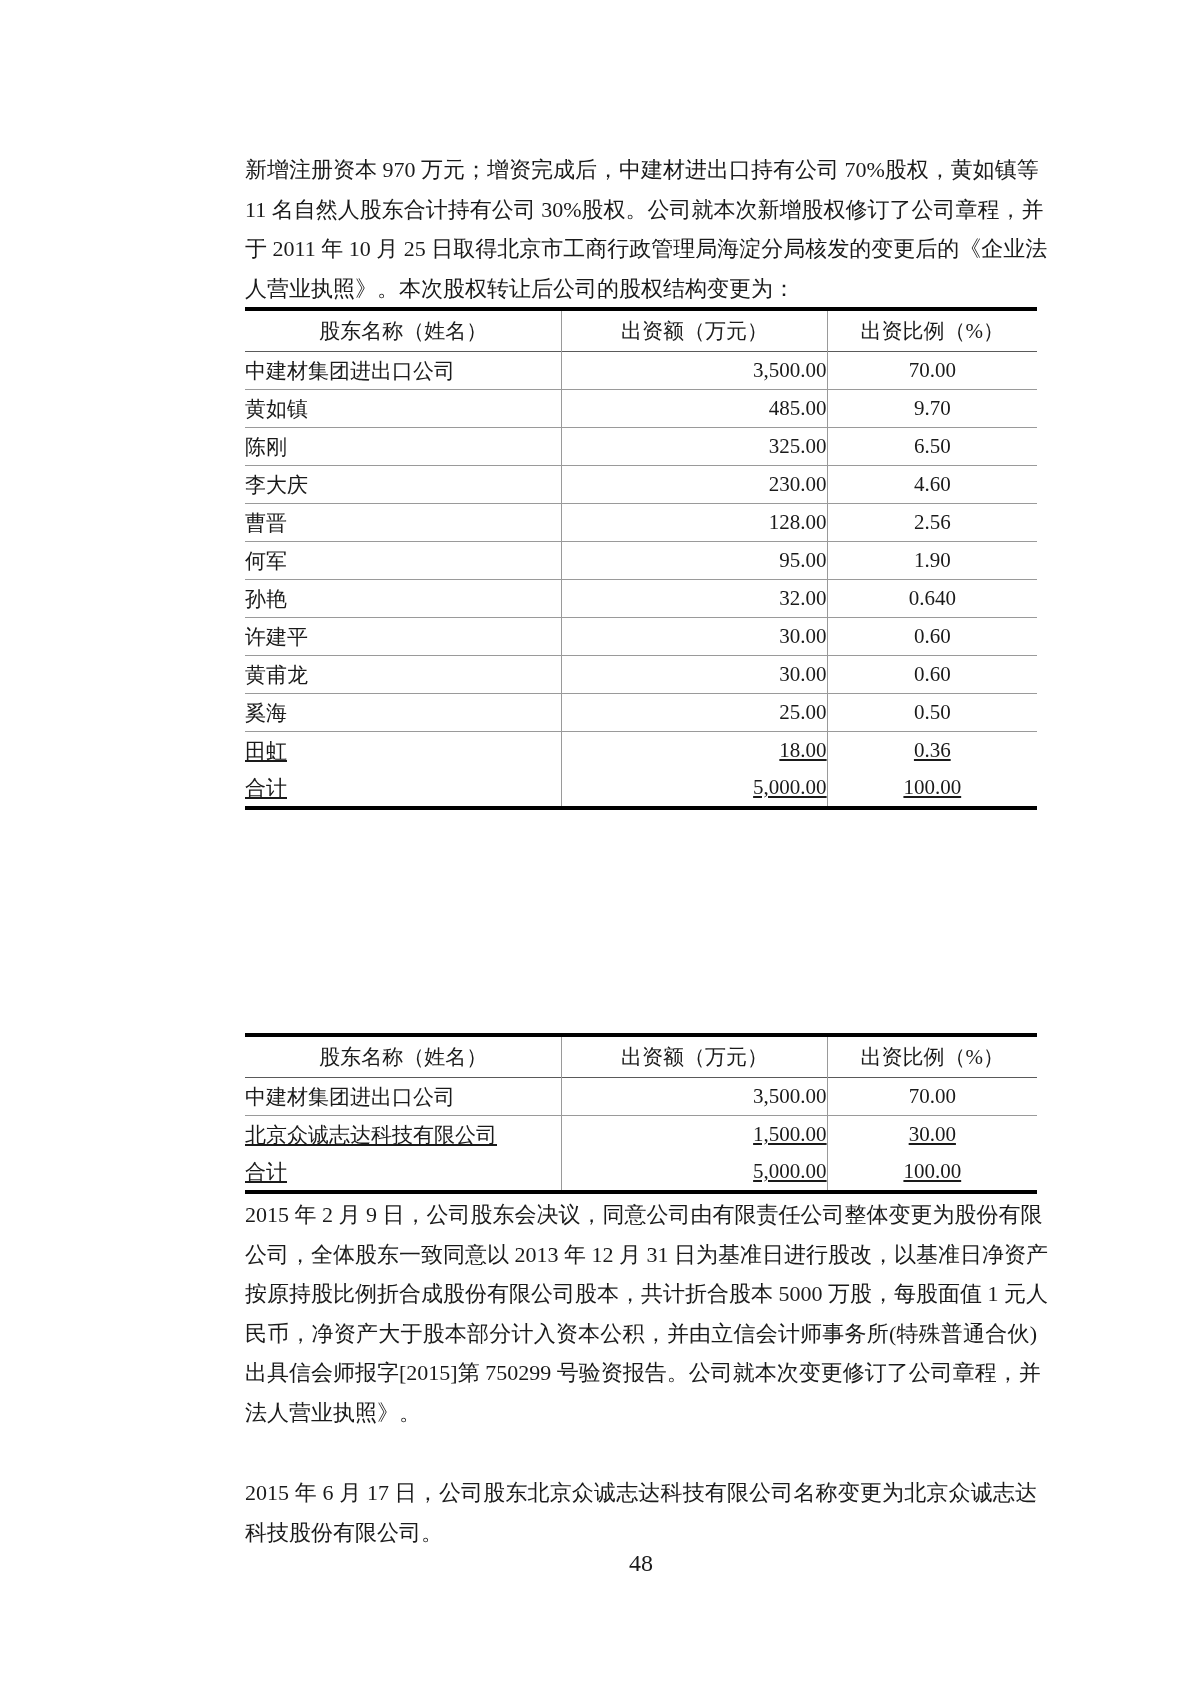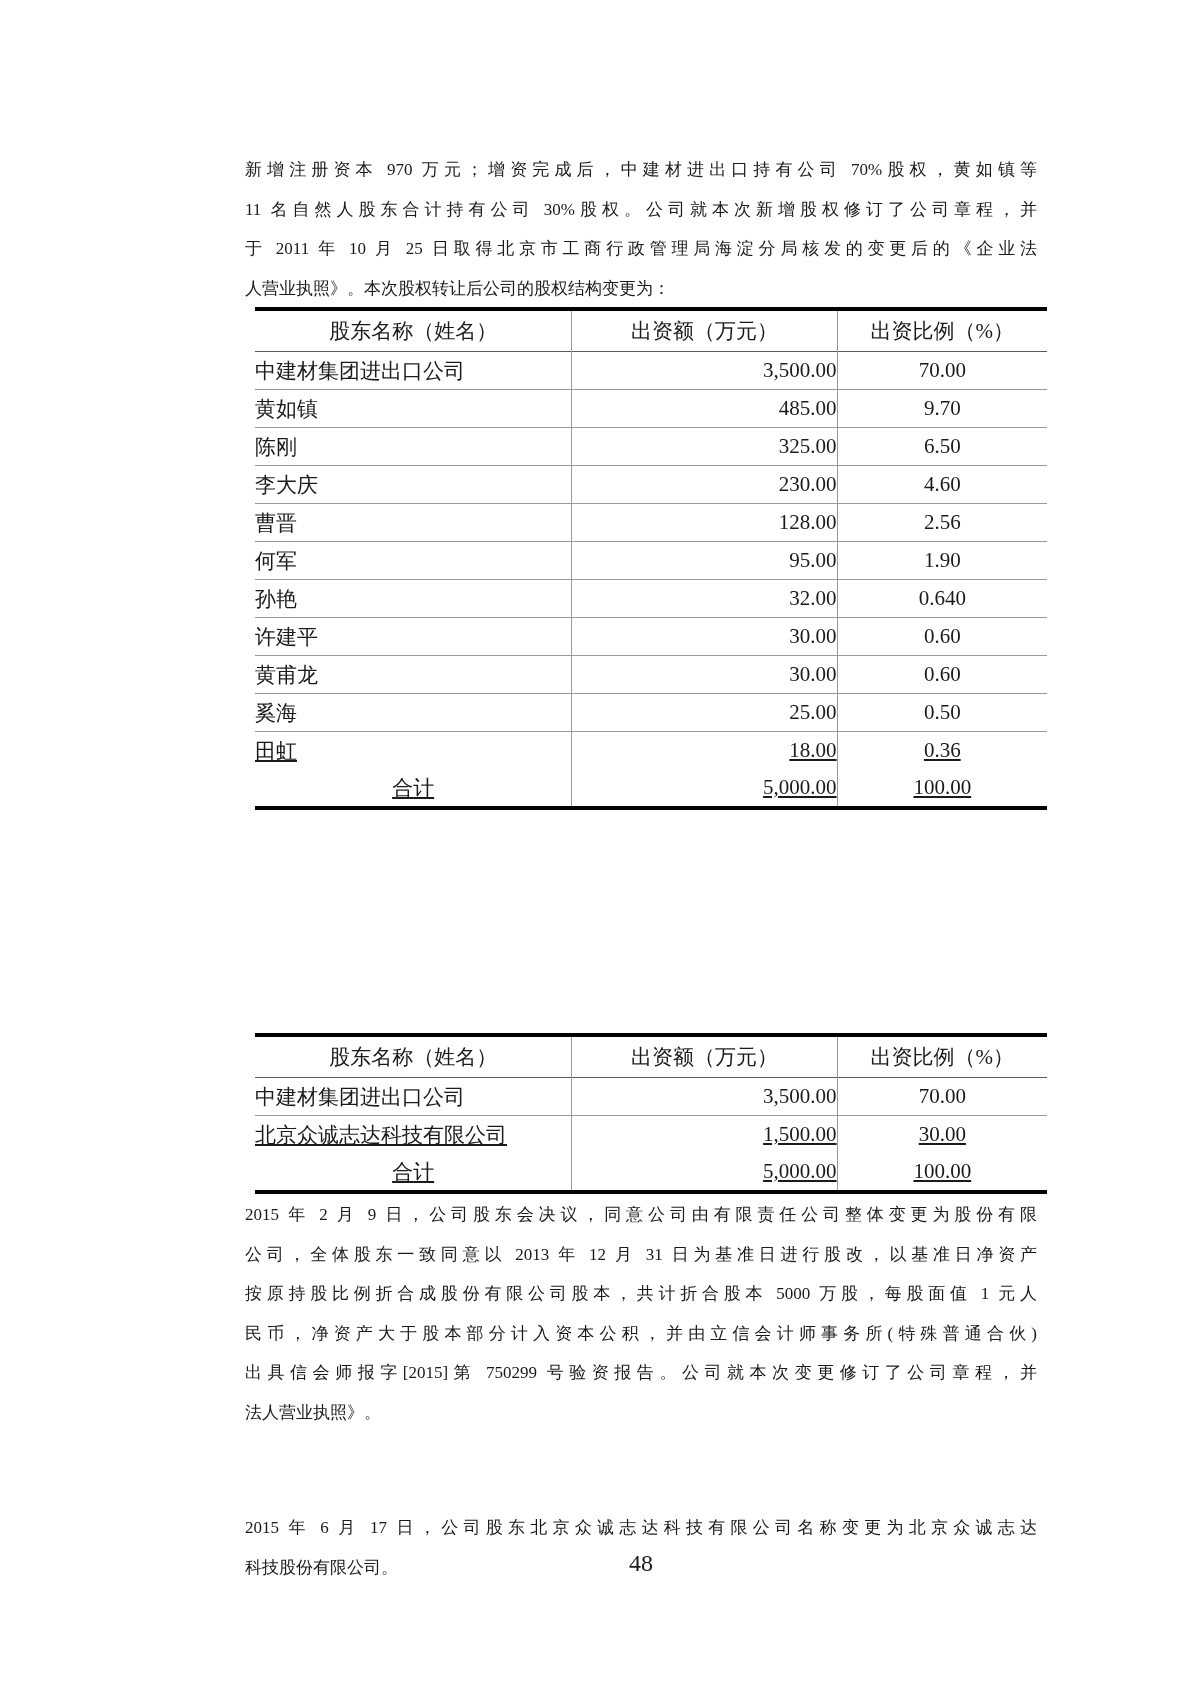--- a/index.html
+++ b/index.html
@@ -5,30 +5,30 @@
   html,body { margin:0; padding:0; background:#ffffff; }
   .page {
     position:relative;
     width:1200px; height:1697px;
     background:#ffffff;
     font-family:"Liberation Serif","DejaVu Serif",serif;
     color:#1a1a1a;
     overflow:hidden;
   }
   .content-block { position:absolute; left:245px; width:792px; }
-  .para { font-size:17px; line-height:39.5px; }
+  .para { font-size:22px; line-height:39.5px; }
   .tline {
     white-space:nowrap;
     text-align:justify;
     text-align-last:justify;
     height:39.5px;
   }
   .tline.last { text-align-last:left; }
   table.sh-table {
-    position:absolute; left:255px; width:792px;
+    position:absolute; left:245px; width:792px;
     border-collapse:collapse; table-layout:fixed;
     border-top:4px solid #000000;
     border-bottom:4px solid #000000;
     font-size:21px;
   }
   table.sh-table col.c1 { width:40%; }
   table.sh-table col.c2 { width:33.5%; }
   table.sh-table col.c3 { width:26.5%; }
   table.sh-table thead tr { border-bottom:1px solid #5a5a5a; }
   table.sh-table tbody tr { border-bottom:1px solid #9a9a9a; }
@@ -37,21 +37,21 @@
     font-weight:normal; text-align:center; height:40px; padding:0;
   }
   table.sh-table td { height:37px; padding:0; }
   table.sh-table th:nth-child(1), table.sh-table th:nth-child(2),
   table.sh-table td:nth-child(1), table.sh-table td:nth-child(2) {
     border-right:1px solid #9a9a9a;
   }
   td.cname { text-align:left; padding-left:14px;margin-top:40px; }
   td.camount { text-align:right; padding-right:14px; }
   td.cpct { text-align:center; }
-  tr.total-row td.cname { text-align:center; padding-left:0; }
+  tr.total-row td.cname { text-align:left; padding-left:0; }
   .page-number { position:absolute; left:245px; width:792px; top:1550px;
     text-align:center; font-size:24px; }
 </style>
 </head>
 <body>
 
 <div class="page">
 
   <div class="content-block para" style="top:150px;">
       <div class="tline">新增注册资本 970 万元；增资完成后，中建材进出口持有公司 70%股权，黄如镇等</div>
@@ -176,20 +176,20 @@
 
   <div class="content-block para" style="top:1195px;">
       <div class="tline">2015 年 2 月 9 日，公司股东会决议，同意公司由有限责任公司整体变更为股份有限</div>
       <div class="tline">公司，全体股东一致同意以 2013 年 12 月 31 日为基准日进行股改，以基准日净资产</div>
       <div class="tline">按原持股比例折合成股份有限公司股本，共计折合股本 5000 万股，每股面值 1 元人</div>
       <div class="tline">民币，净资产大于股本部分计入资本公积，并由立信会计师事务所(特殊普通合伙)</div>
       <div class="tline">出具信会师报字[2015]第 750299 号验资报告。公司就本次变更修订了公司章程，并</div>
       <div class="tline last">法人营业执照》。</div>
     </div>
 
-  <div class="content-block para" style="top:1508px;">
+  <div class="content-block para" style="top:1473px;">
       <div class="tline">2015 年 6 月 17 日，公司股东北京众诚志达科技有限公司名称变更为北京众诚志达</div>
       <div class="tline last">科技股份有限公司。</div>
     </div>
 
   <div class="page-number">48</div>
 
 </div>
 
 </body></html>

